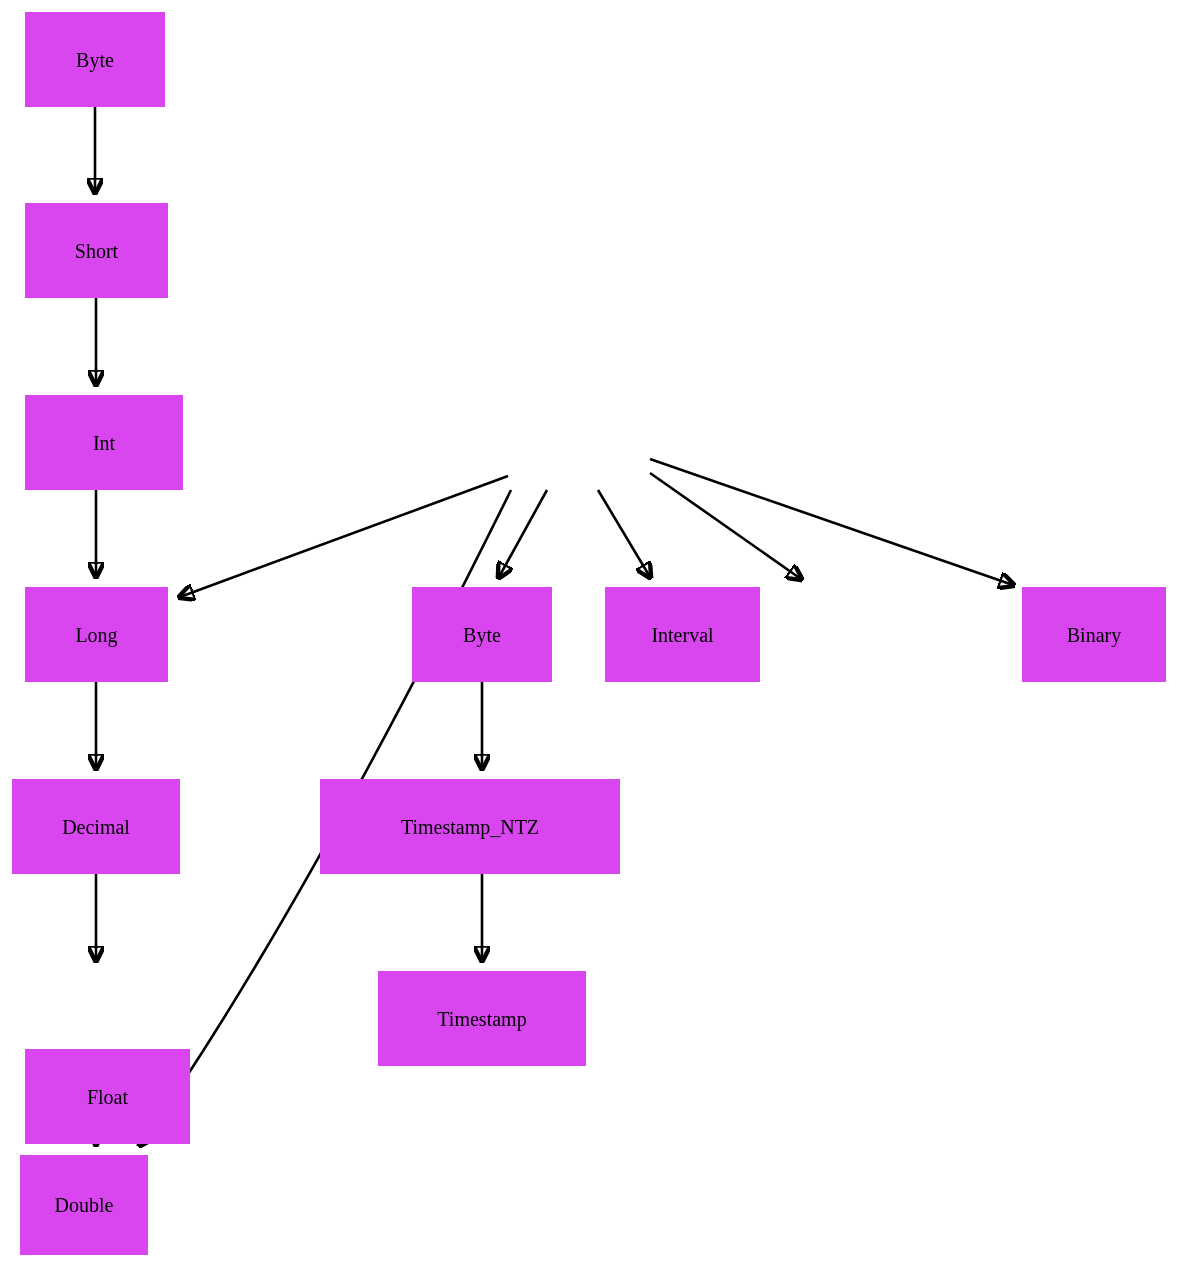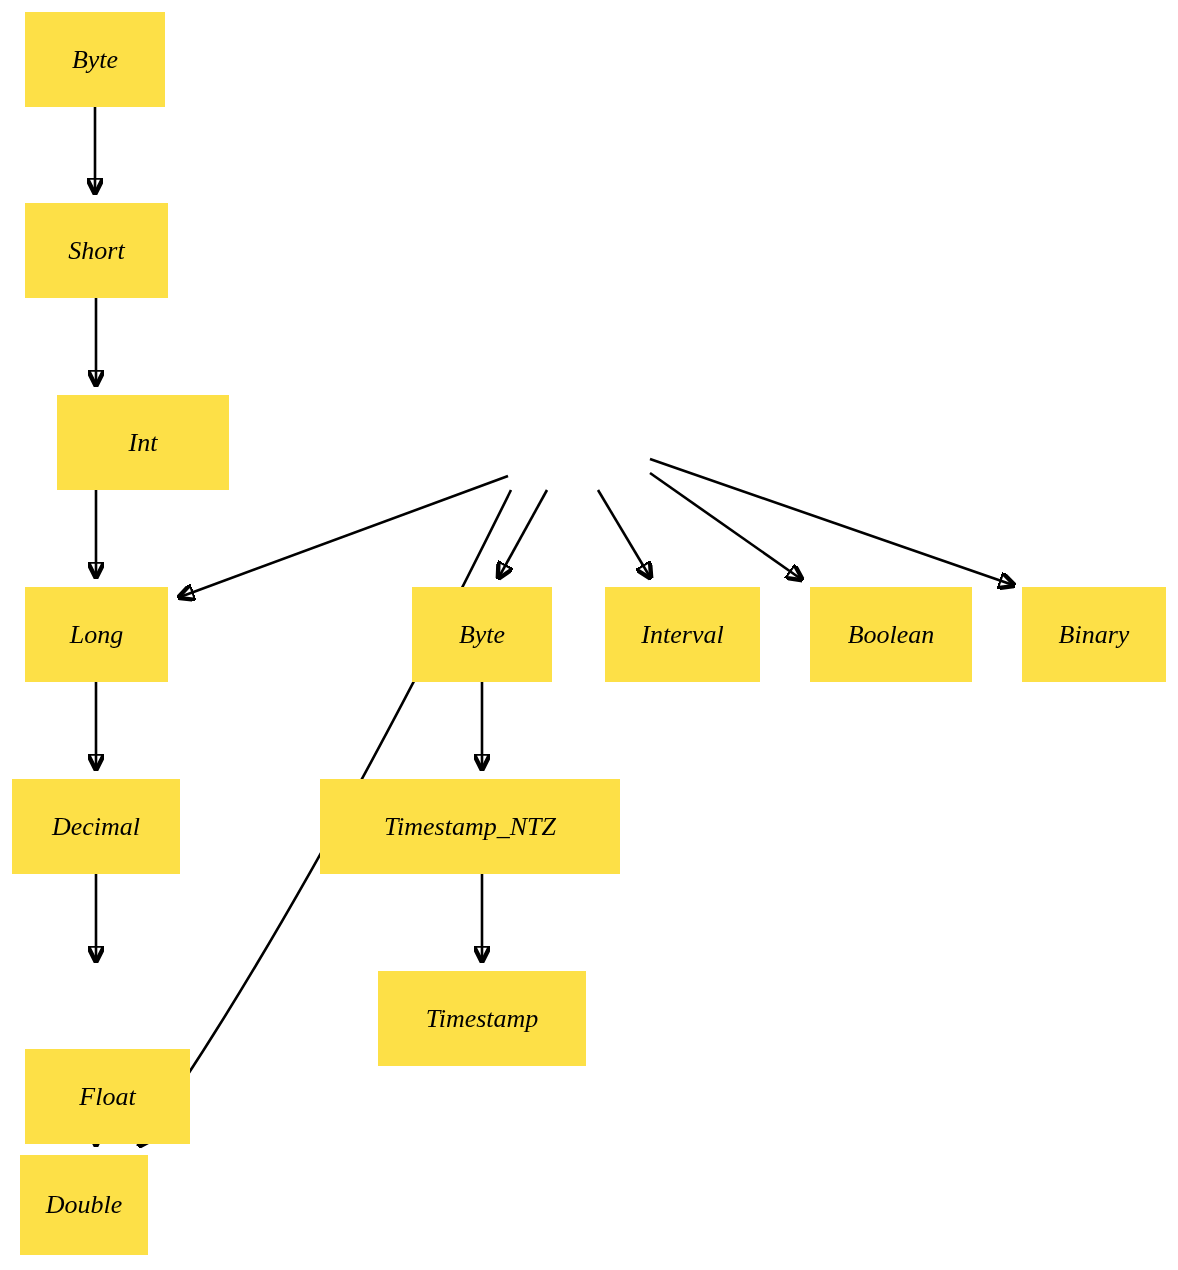--- a/index.html
+++ b/index.html
@@ -22,35 +22,34 @@
     width: 1178px;
     height: 1270px;
   }
   .edges-layer path {
     fill: none;
     stroke: #000000;
     stroke-width: 2.6;
   }
   .node {
     position: absolute;
-    background: #fde047;
+    background: #d946ef;
     color: #000000;
     display: flex;
     align-items: center;
     justify-content: center;
-    font-size: 26px;
+    font-size: 20px;
     line-height: 1;
     white-space: nowrap;
     user-select: none;
-    font-style: italic;
   }
   
   .n-byte          { left: 25px;   top: 12px;   width: 140px; height: 95px; }
   .n-short         { left: 25px;   top: 203px;  width: 143px; height: 95px; }
-  .n-int           { left: 25px;   top: 395px;  width: 172px; height: 95px; margin-left: 32px; }
+  .n-int           { left: 25px;   top: 395px;  width: 158px; height: 95px; }
   .n-string        { left: 510px;  top: 395px;  width: 140px; height: 95px; }
   .n-long          { left: 25px;   top: 587px;  width: 143px; height: 95px; }
   .n-date          { left: 412px;  top: 587px;  width: 140px; height: 95px; }
   .n-interval      { left: 605px;  top: 587px;  width: 155px; height: 95px; }
   .n-boolean       { left: 810px;  top: 587px;  width: 162px; height: 95px; }
   .n-binary        { left: 1022px; top: 587px;  width: 144px; height: 95px; }
   .n-decimal       { left: 12px;   top: 779px;  width: 168px; height: 95px; }
   .n-timestamp_ntz { left: 320px;  top: 779px;  width: 300px; height: 95px; }
   .n-float         { left: 25px;   top: 1001px;  width: 165px; height: 95px; margin-top: 48px; }
   .n-timestamp     { left: 378px;  top: 971px;  width: 208px; height: 95px; }
@@ -83,21 +82,20 @@
     <path marker-end="url(#arrow)" d="M 650 459 L 1013 585"></path>
     <path marker-end="url(#arrow)" d="M 511 490 C 432 650, 285 940, 140 1145"></path>
   </svg>
 
   <div class="node n-byte">Byte</div>
   <div class="node n-short">Short</div>
   <div class="node n-int">Int</div>
   <div class="node n-long">Long</div>
   <div class="node n-date">Byte</div>
   <div class="node n-interval">Interval</div>
-  <div class="node n-boolean">Boolean</div>
   <div class="node n-binary">Binary</div>
   <div class="node n-decimal">Decimal</div>
   <div class="node n-timestamp_ntz">Timestamp_NTZ</div>
   <div class="node n-float">Float</div>
   <div class="node n-timestamp">Timestamp</div>
   <div class="node n-double">Double</div>
 
 </div>
 
 </body></html>

